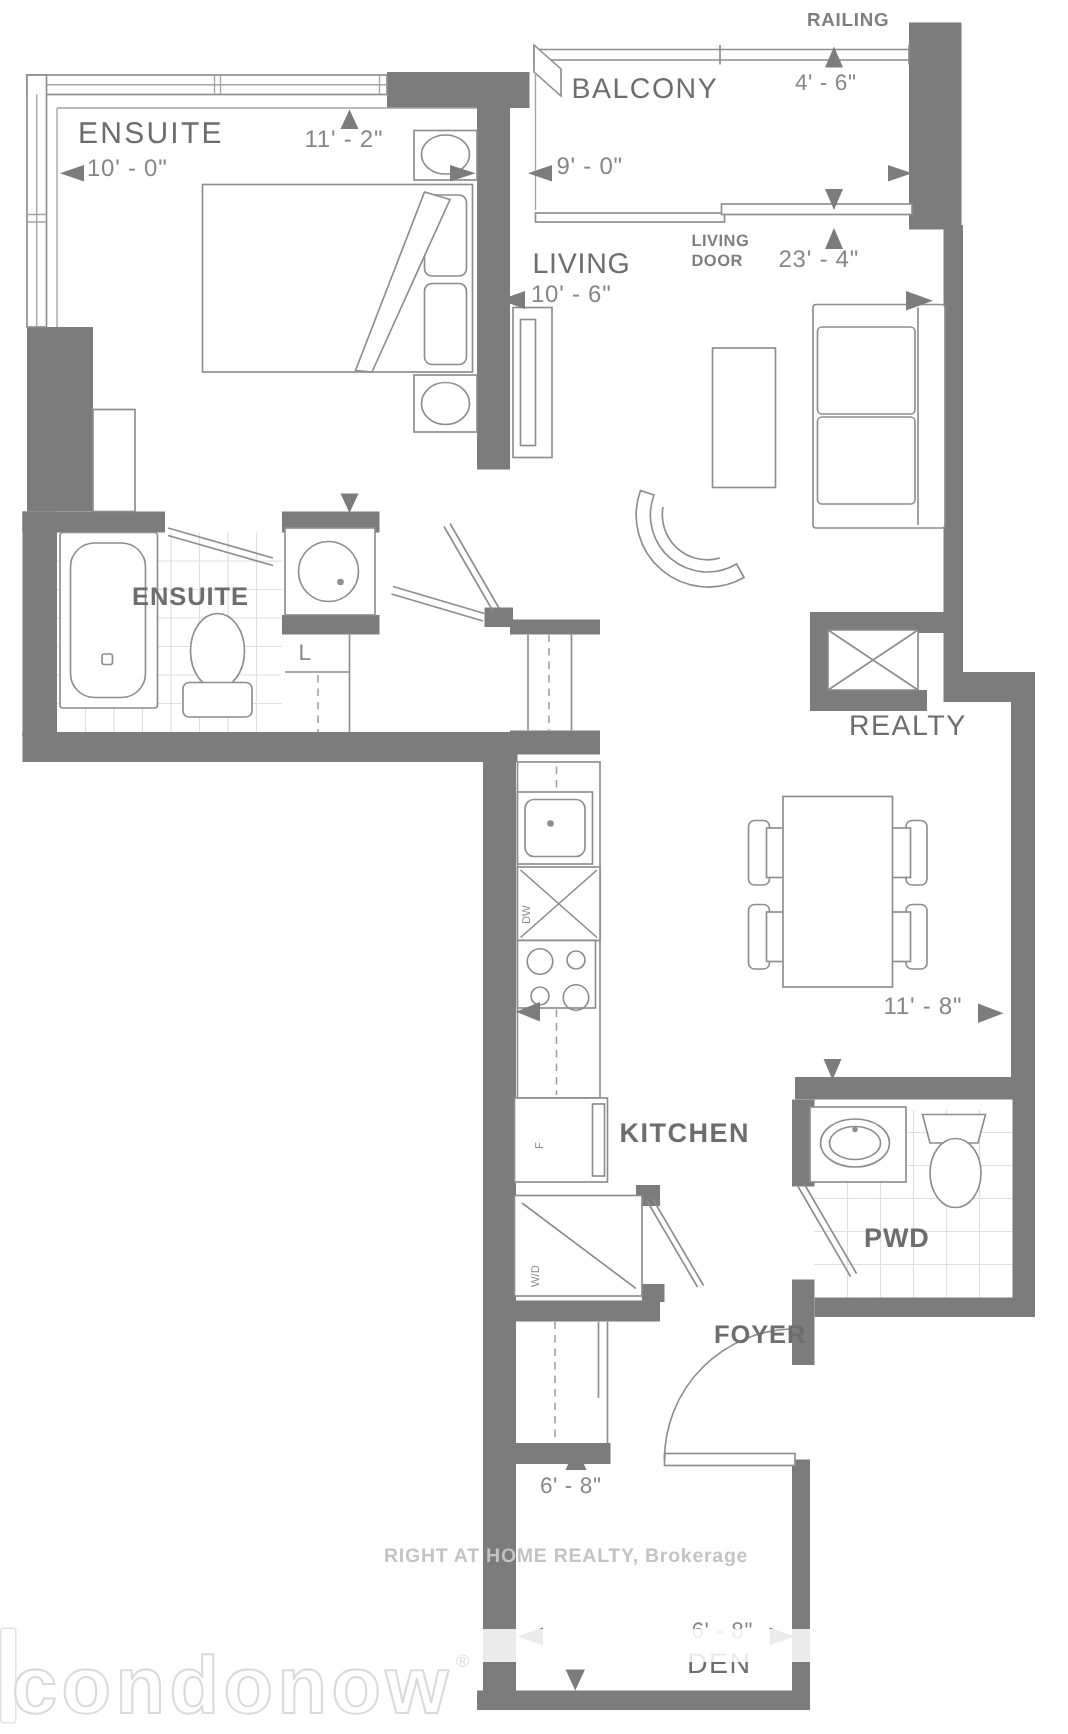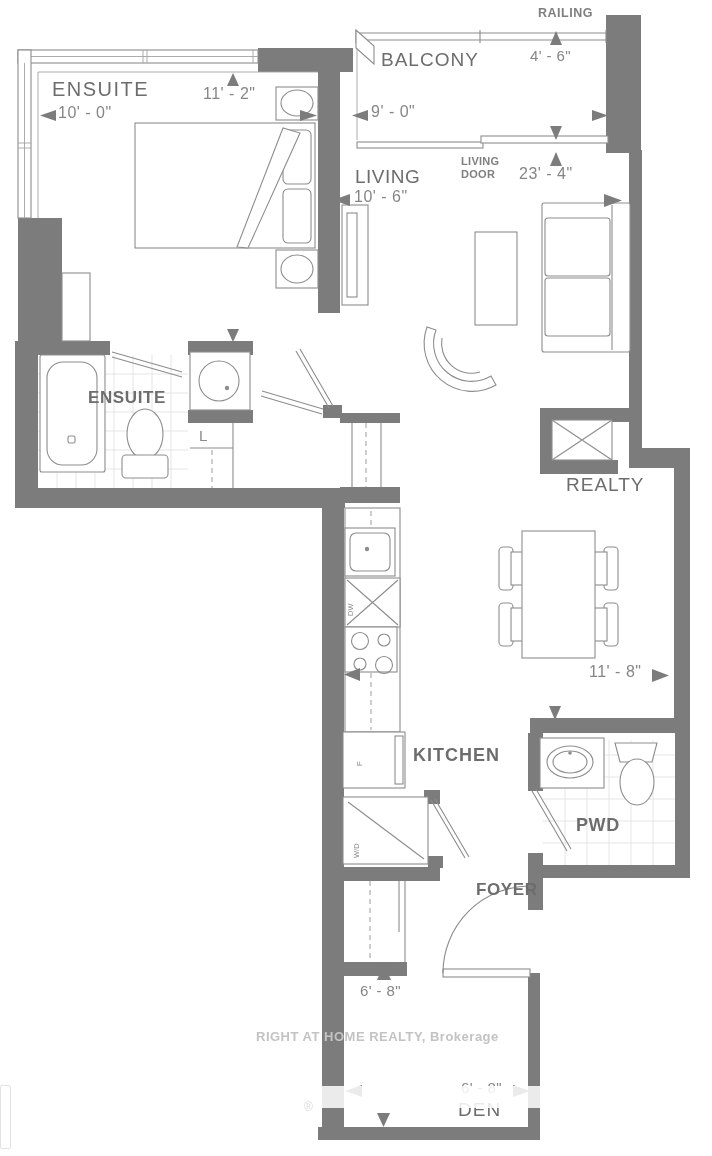--- a/index.html
+++ b/index.html
@@ -290,15 +290,16 @@
 <div class="lbl room-sm" style="left:576px;top:815px;font-size:18px;">PWD</div>
 <div class="lbl room-sm" style="left:432px;top:880px;margin-left:44px;">FOYER</div>
 <div class="lbl dim-sm" style="left:360px;top:982px;">6' - 8"</div>
 
 <div class="lbl dim-sm" style="left:461px;top:1079px;">6' - 8"</div>
 <div class="lbl room" style="left:458px;top:1099px;">DEN</div>
 
 <div class="wm-band" style="left:40px;top:1086px;width:500px;height:22px;"></div>
 <div class="wm-text" style="left:212px;top:1029px;margin-left:44px;">RIGHT AT HOME REALTY, Brokerage</div>
 <div class="wm-bar" style="left:0px;top:1085px;"></div>
+<div class="wm-logo" style="left:8px;top:1093px;">condonow</div>
 <div class="wm-reg" style="left:304px;top:1100px;">®</div>
 
 </div>
 
 </body></html>

